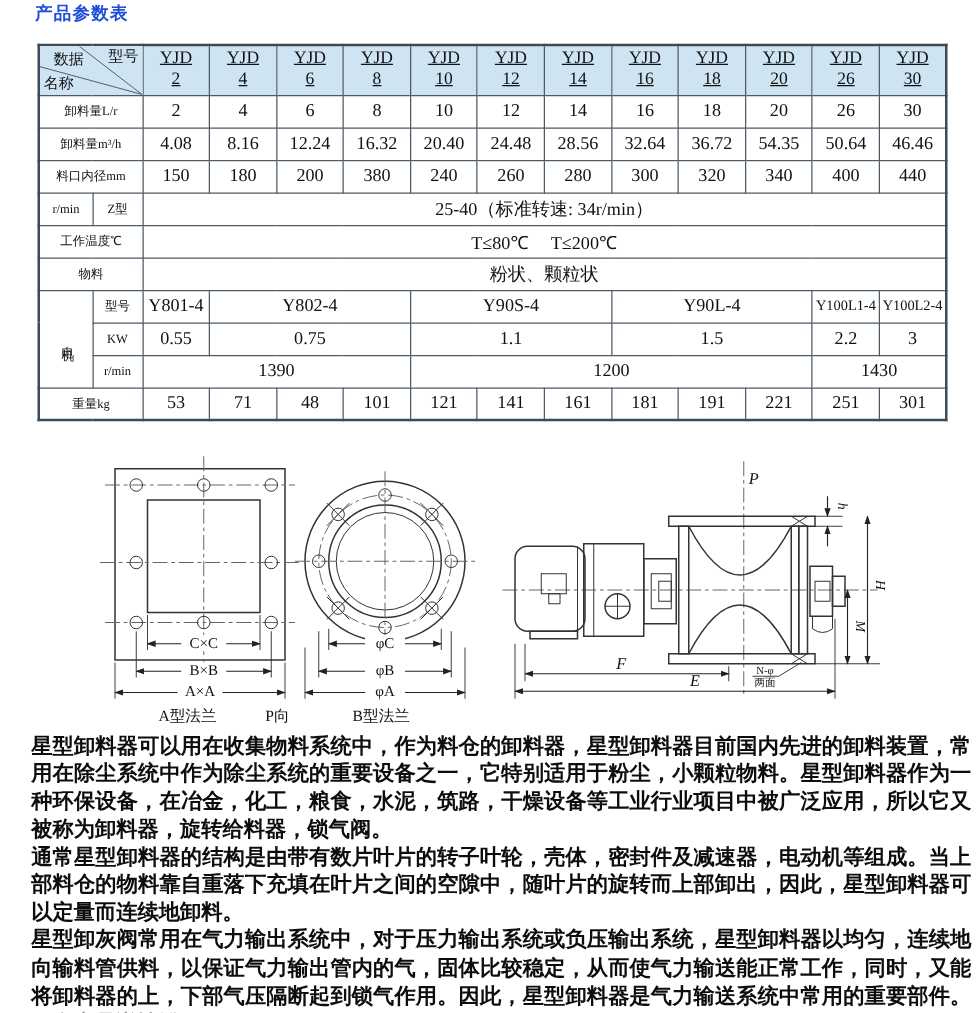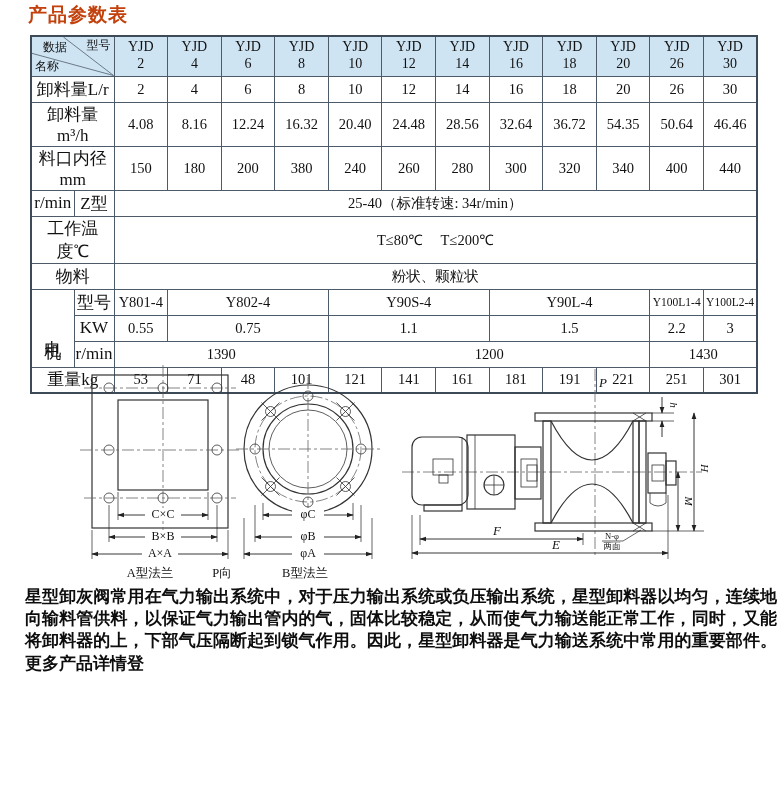--- a/index.html
+++ b/index.html
@@ -1,30 +1,30 @@
 <!DOCTYPE html>
 <html><head>
 <meta charset="utf-8">
 <style>
   html,body{margin:0;padding:0;}
   body{width:783px;height:810px;position:relative;background:#fff;overflow:hidden;
        font-family:"Liberation Serif",serif;color:#111;}
   .title{position:absolute;left:28px;top:2px;font-family:"Liberation Sans",sans-serif;
-         font-weight:bold;font-size:19px;color:#c2410c;letter-spacing:1px;}
+         font-weight:bold;font-size:14px;color:#1d4ed8;letter-spacing:1px;}
   
   table.params{position:absolute;left:30px;top:35px;width:727px;border-collapse:collapse;
          table-layout:fixed;border:2px solid #3d4b59;}
   table.params td,table.params th{border:1px solid #4d5a68;padding:0;text-align:center;
          vertical-align:middle;font-weight:normal;overflow:hidden;}
-  tr.hd{height:40px;}
+  tr.hd{height:40px;text-decoration:underline;}
   tr.hd th{background:#cfe4f3;font-size:14px;line-height:1.2;white-space:pre-line;}
   tr.bd{height:26px;}
   td.val{font-size:14.5px;}
   td.val.sm{font-size:11.5px;}
-  td.lab{font-size:17px;font-family:Liberation Serif, serif;}
+  td.lab{font-size:10px;font-family:Liberation Serif, serif;}
   .corner{background:#cfe4f3;position:relative;padding:0;}
   .corner .cw{position:absolute;inset:0;}
   .corner svg{position:absolute;inset:0;width:100%;height:100%;}
   .corner span{position:absolute;font-size:12px;}
   .c-data{left:11px;top:3px;}
   .c-model{right:3px;top:1px;}
   .c-name{left:3px;bottom:2px;}
   .vert{writing-mode:vertical-lr;text-orientation:upright;letter-spacing:3px;display:inline-block;}
   
   svg.draw{position:absolute;left:0;top:353px;}
@@ -366,14 +366,16 @@
     <g>
       <text class="dimlab" x="612" y="186" style="font-size:8.5px">N-φ</text>
       <line class="ext" x1="602" y1="188" x2="623" y2="188"></line>
       <text class="dimlab" x="612" y="196" style="font-size:8.5px">两面</text>
       <line class="ext" x1="623" y1="188" x2="641" y2="177"></line>
     </g>
   </g>
 </svg>
 
 <div class="text-block">
+  <p>星型卸料器可以用在收集物料系统中，作为料仓的卸料器，星型卸料器目前国内先进的卸料装置，常用在除尘系统中作为除尘系统的重要设备之一，它特别适用于粉尘，小颗粒物料。星型卸料器作为一种环保设备，在冶金，化工，粮食，水泥，筑路，干燥设备等工业行业项目中被广泛应用，所以它又被称为卸料器，旋转给料器，锁气阀。</p>
+  <p>通常星型卸料器的结构是由带有数片叶片的转子叶轮，壳体，密封件及减速器，电动机等组成。当上部料仓的物料靠自重落下充填在叶片之间的空隙中，随叶片的旋转而上部卸出，因此，星型卸料器可以定量而连续地卸料。</p>
   <p>星型卸灰阀常用在气力输出系统中，对于压力输出系统或负压输出系统，星型卸料器以均匀，连续地向输料管供料，以保证气力输出管内的气，固体比较稳定，从而使气力输送能正常工作，同时，又能将卸料器的上，下部气压隔断起到锁气作用。因此，星型卸料器是气力输送系统中常用的重要部件。更多产品详情登</p>
 </div>
 
 </body></html>

